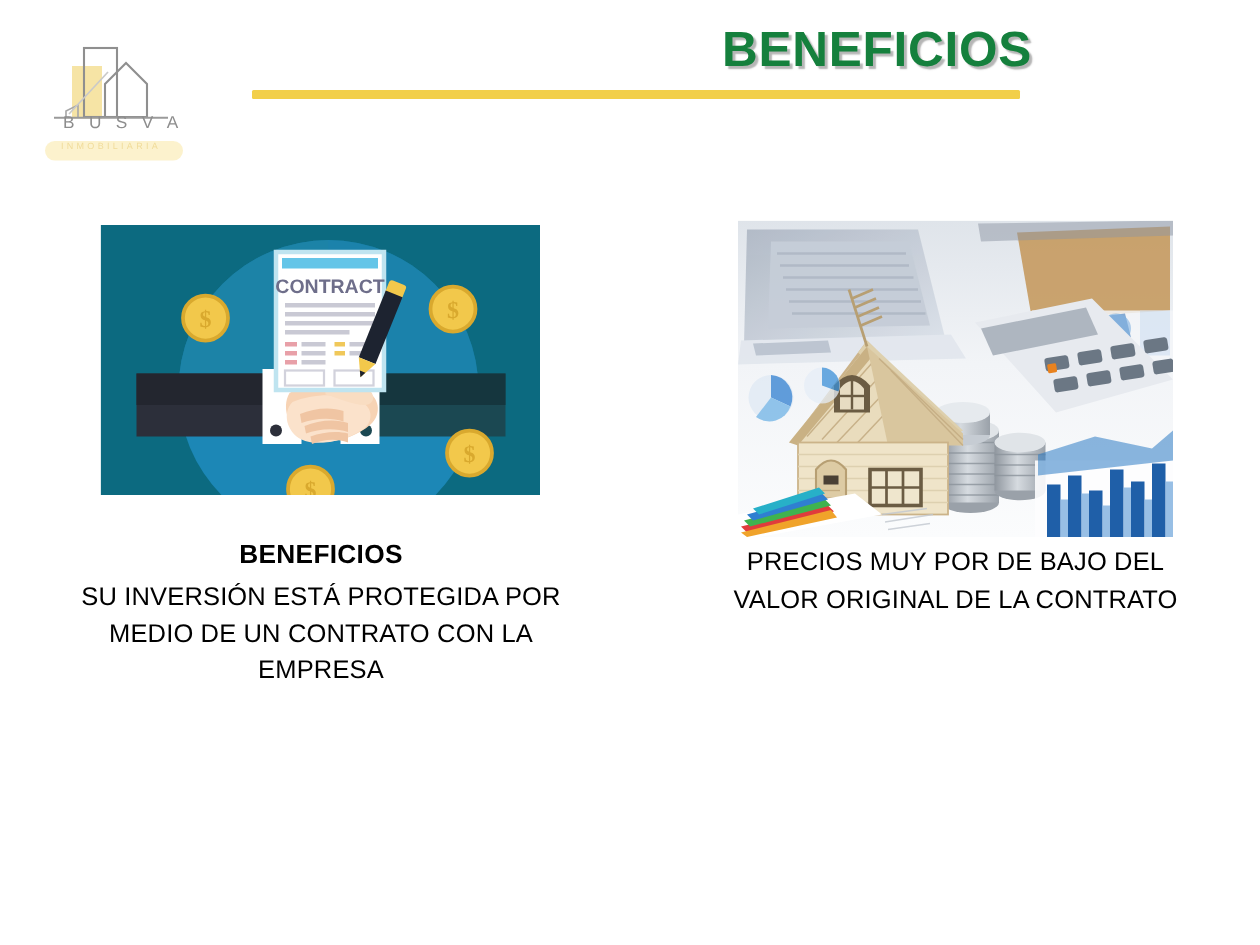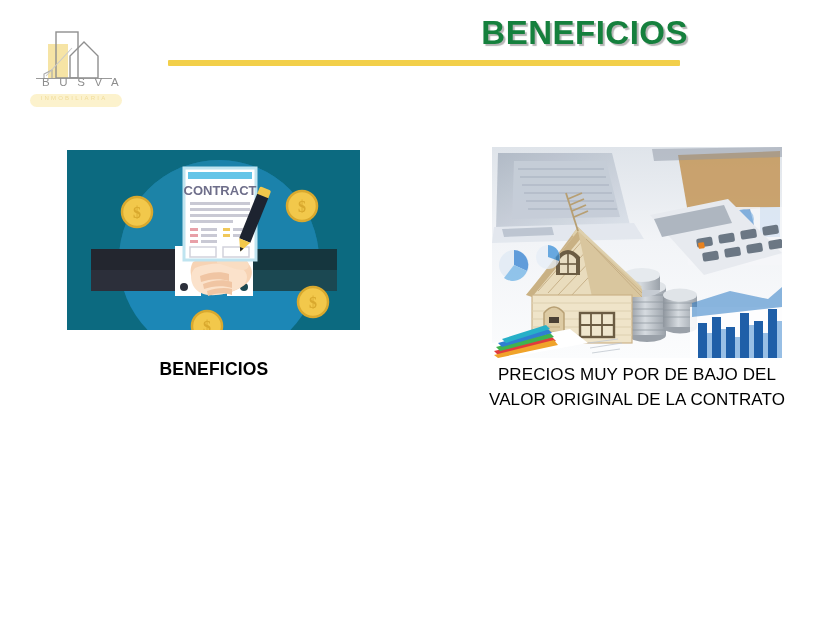--- a/index.html
+++ b/index.html
@@ -214,20 +214,25 @@
           <text x="246" y="158" font-family="'Liberation Serif',serif" font-size="16" font-weight="bold" fill="#d9a92e" text-anchor="middle">$</text>
         </g>
         <g>
           <circle cx="140" cy="176" r="15" fill="#f2c84b" stroke="#d9a92e" stroke-width="2.5"></circle>
           <text x="140" y="182" font-family="'Liberation Serif',serif" font-size="16" font-weight="bold" fill="#d9a92e" text-anchor="middle">$</text>
         </g>
       </svg>
     </div>
 
     <div class="caption-head">BENEFICIOS</div>
+    <div class="caption-body">
+      <span>SU INVERSIÓN ESTÁ PROTEGIDA POR</span>
+      <span>MEDIO DE UN CONTRATO CON LA</span>
+      <span>EMPRESA</span>
+    </div>
   </div>
 
   <div class="col col-right">
 
     <div class="fig fig-right">
       <svg width="290" height="211" viewBox="0 0 290 211">
         <defs>
           <linearGradient id="deskG" x1="0" y1="0" x2="0" y2="1">
             <stop offset="0%" stop-color="#dfe4ea"></stop>
             <stop offset="45%" stop-color="#f2f4f7"></stop>

